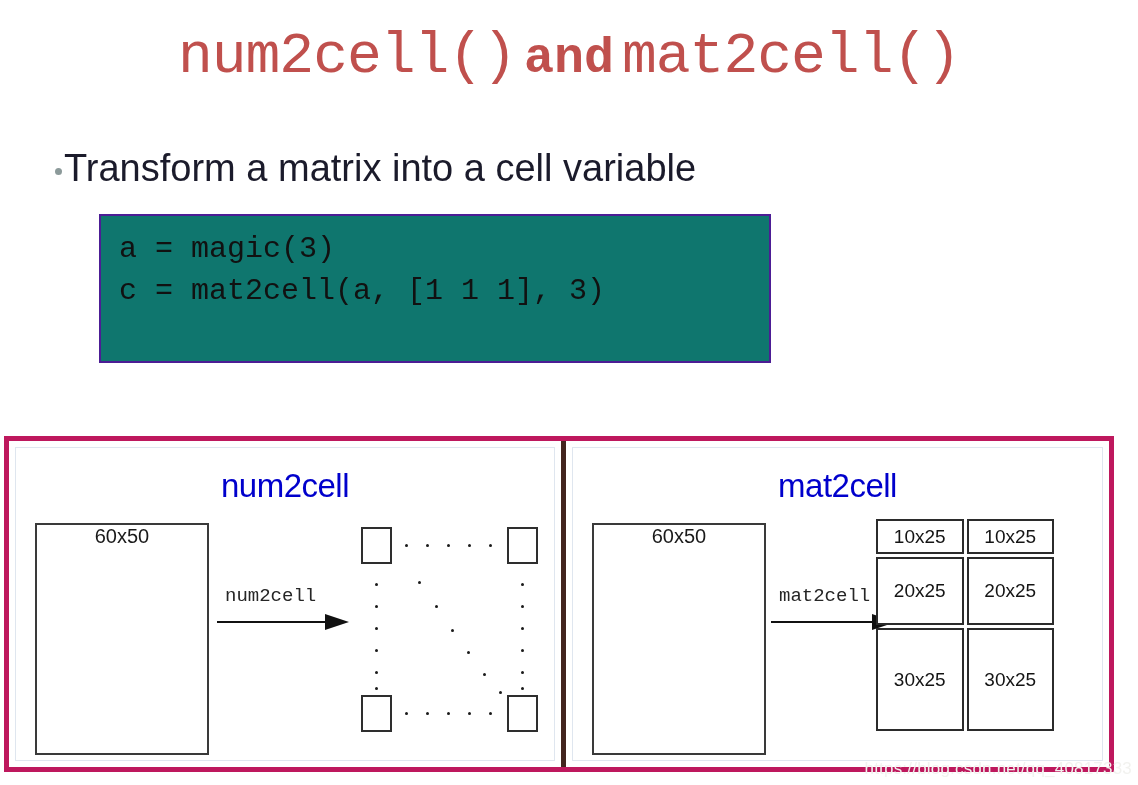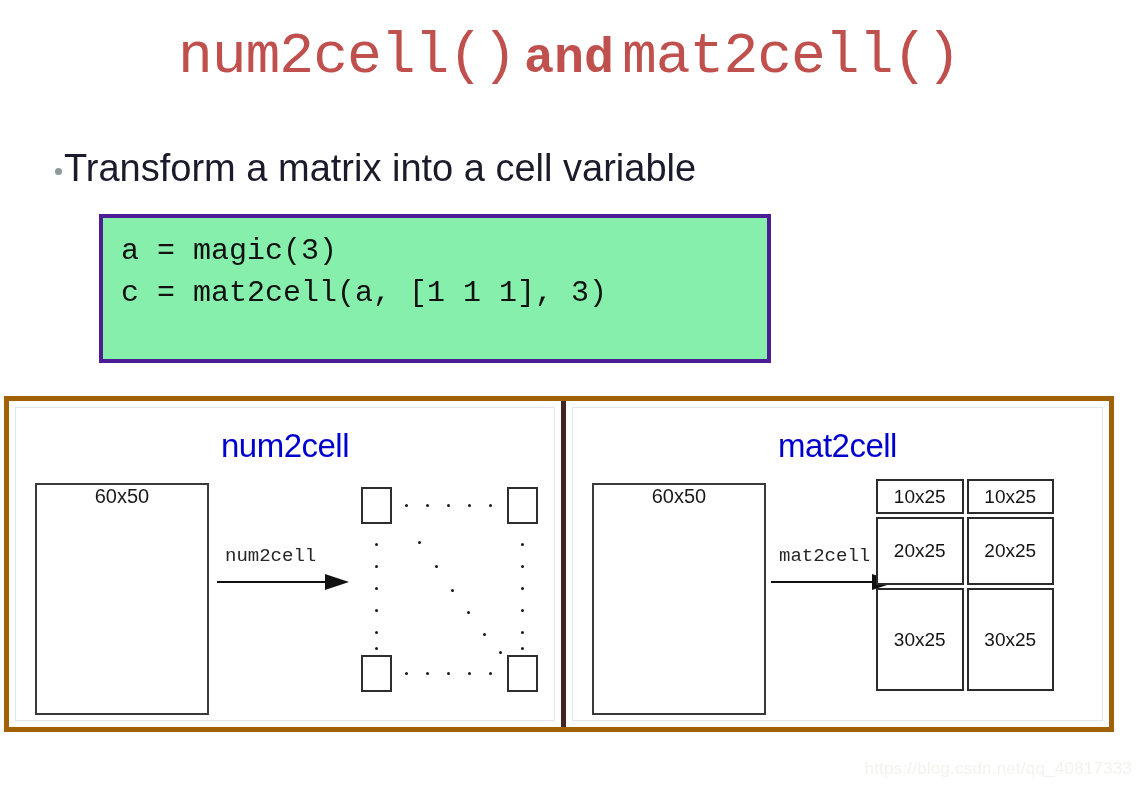--- a/index.html
+++ b/index.html
@@ -64,41 +64,41 @@
     white-space: nowrap;
   }
 
   
   #code-box {
     position: absolute;
     left: 99px;
     top: 214px;
     width: 672px;
     height: 149px;
-    border: 4px solid #4c1d95;
-    background: #86efac;
+    border: 2px solid #4c1d95;
+    background: #0f766e;
     box-sizing: border-box;
     padding: 12px 0 0 18px;
   }
   #code-box .code-line {
     font-family: "Liberation Mono", monospace;
     font-size: 30px;
     color: #111111;
     line-height: 42px;
     white-space: pre;
   }
 
   
   #diagram-container {
     position: absolute;
     left: 4px;
-    top: 396px;
+    top: 436px;
     width: 1110px;
     height: 336px;
-    border: 5px solid #a16207;
+    border: 5px solid #be185d;
     box-sizing: border-box;
     background: #c2410c;
     display: flex;
   }
   .diagram-panel {
     position: relative;
     height: 100%;
     box-sizing: border-box;
     background: #ffffff;
   }

